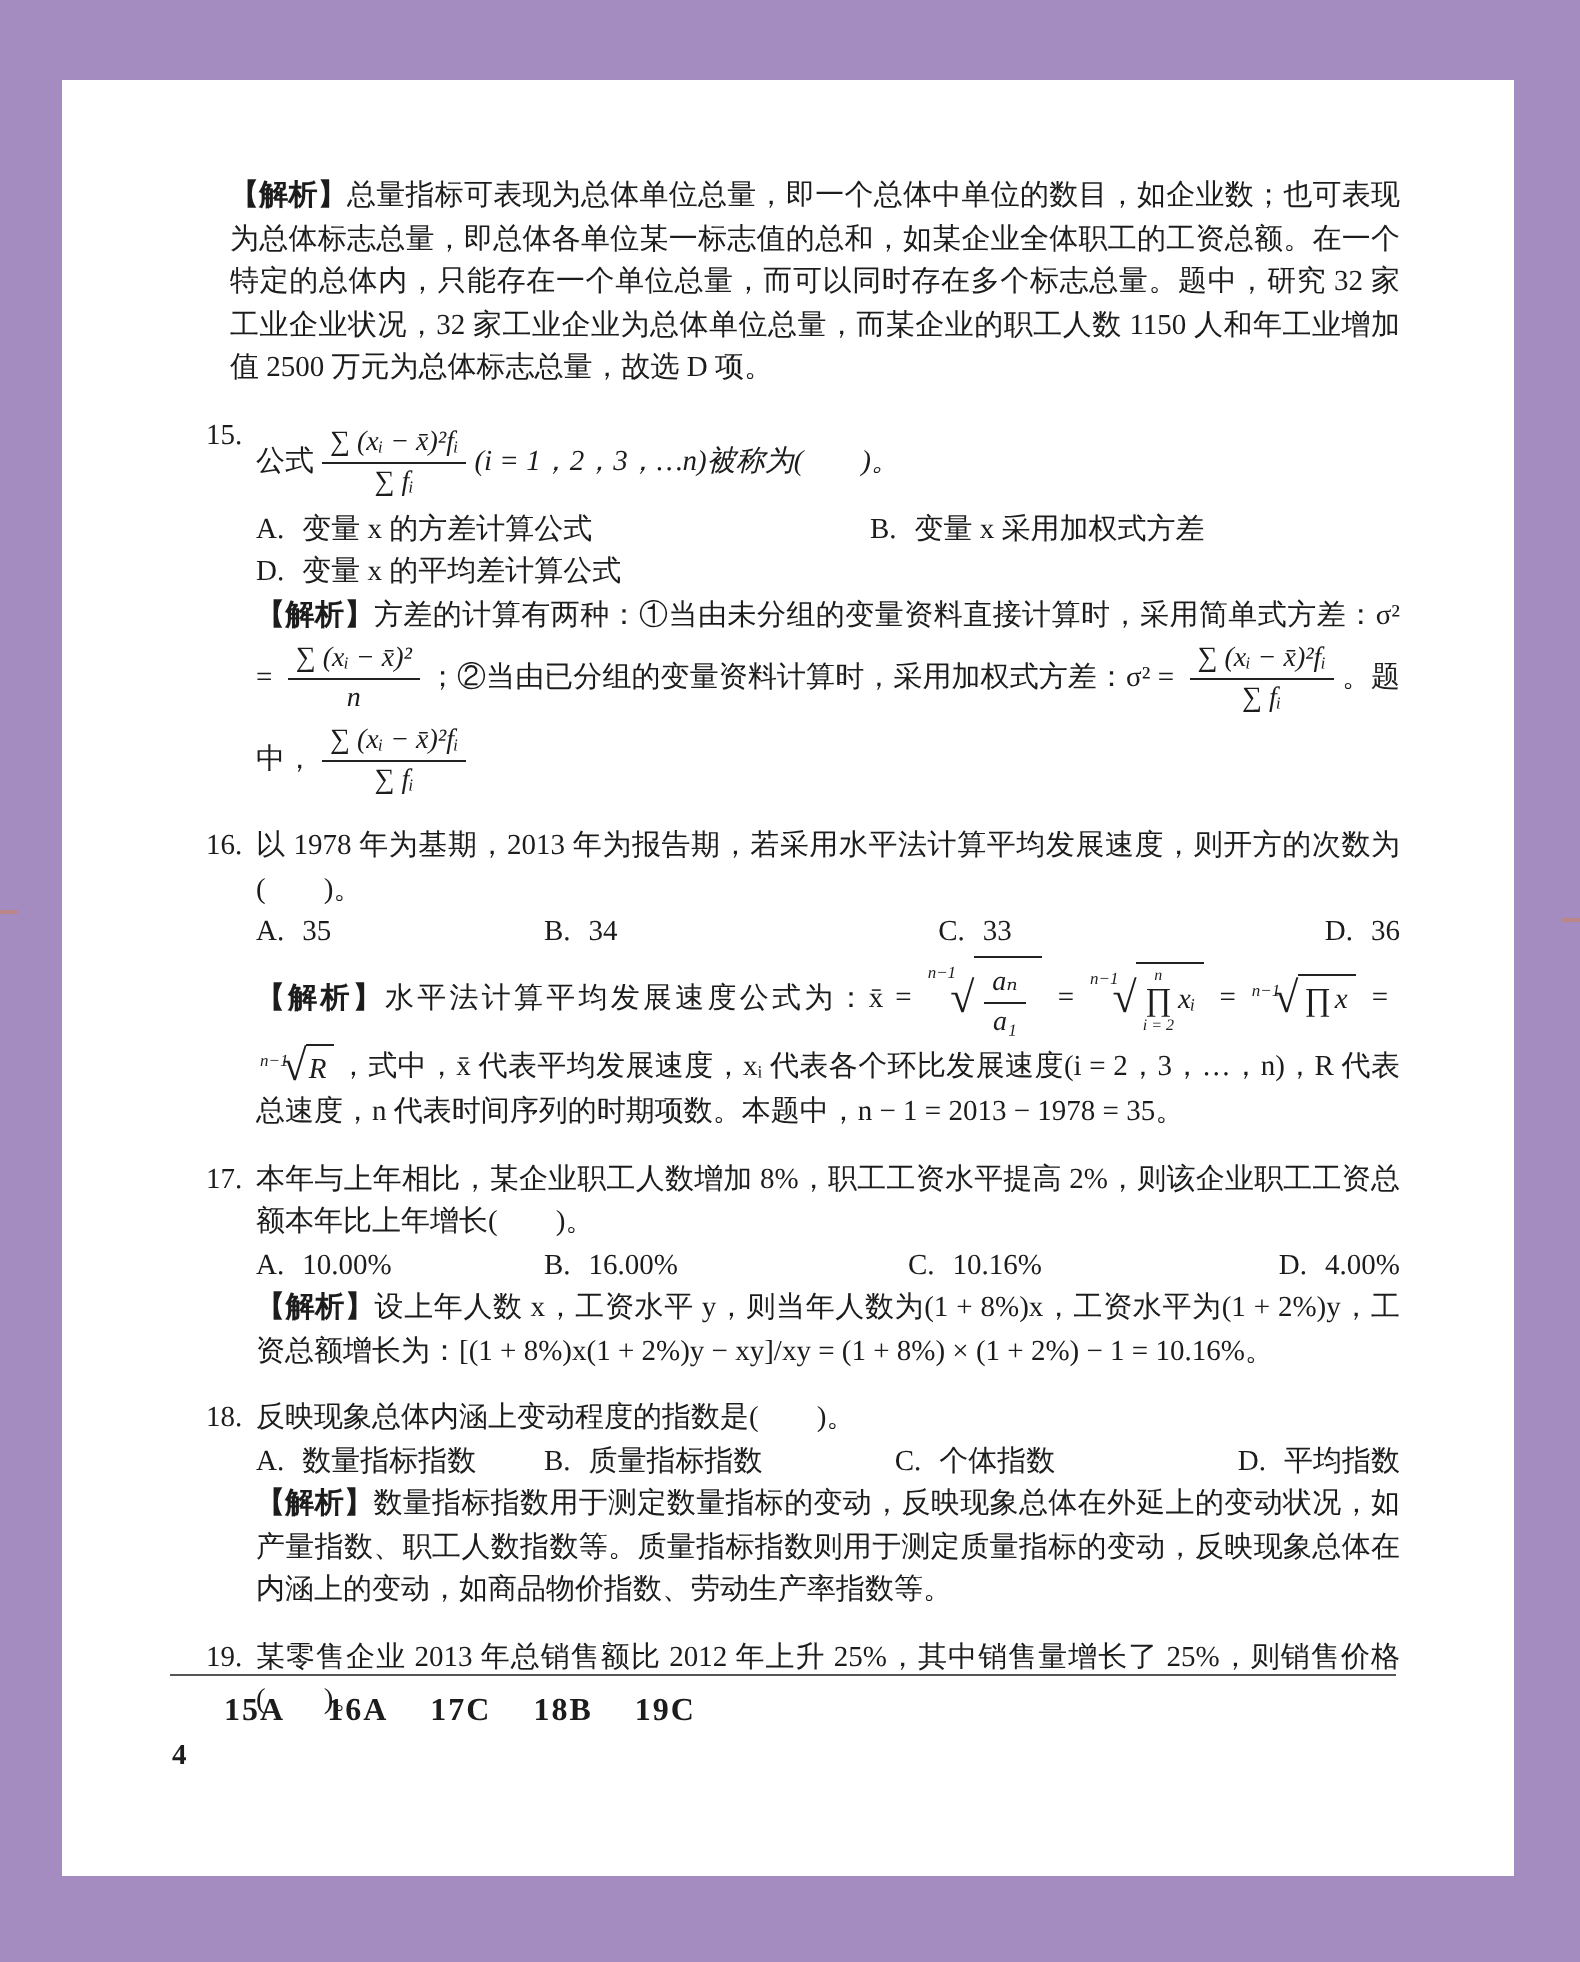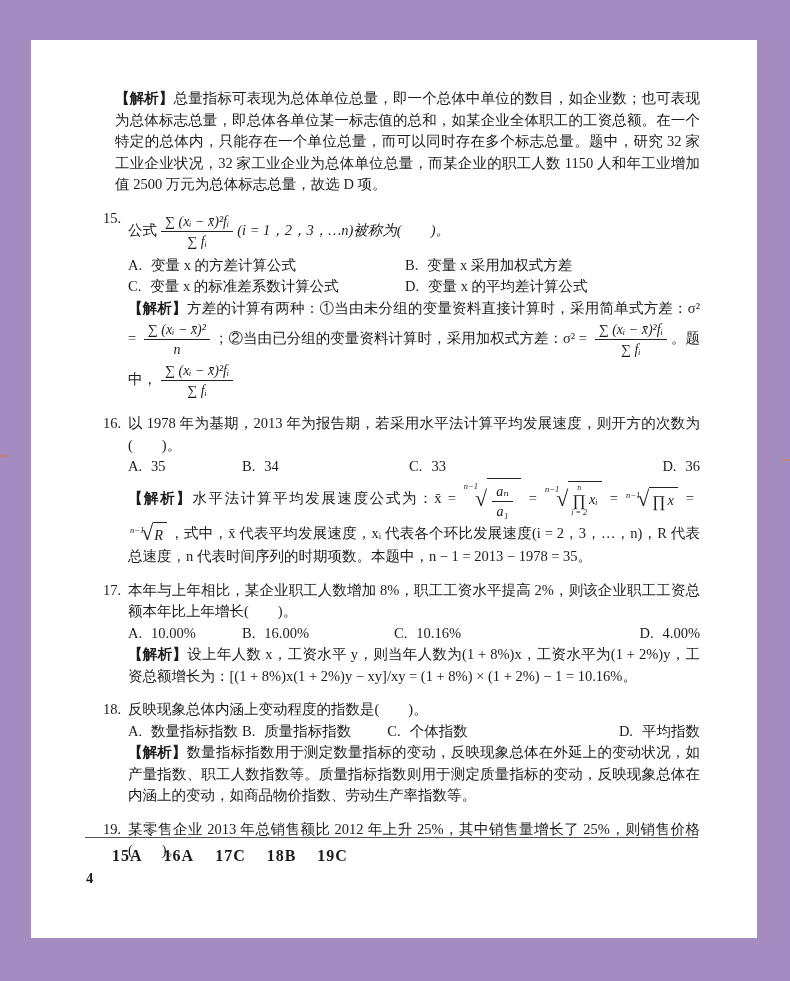--- a/index.html
+++ b/index.html
@@ -20,21 +20,21 @@
     text-align:justify;
   }
   .crop-mark{position:absolute;height:2px;width:9px;background:rgba(205,130,90,.55);}
   .crop-left{left:0;top:455px;}
   .crop-right{right:0;top:459px;}
   b,.bold{font-weight:bold;}
   .analysis-para{margin:0 0 0 12px;}
   .question{display:flex;margin-top:12px;}
   .qnum{flex:0 0 25px;}
   .qbody{flex:1;min-width:0;}
-  .opt-row{display:flex;text-align:left;}
+  .opt-row{display:flex;text-align:left;gap:30px;}
   .row2 .cell:nth-child(1){flex:0 0 277px;}
   .row2 .cell:nth-child(2){flex:1;}
   .row4 .cell:nth-child(1){flex:0 0 114px;}
   .row4 .cell:nth-child(2){flex:0 0 123px;}
   .row4 .cell:nth-child(3){flex:0 0 125px;text-align:center;}
   .row4 .cell:nth-child(4){flex:1;text-align:right;}
   .olabel{margin-right:9px;}
   
   .mi{font-style:italic;}
   .frac{
@@ -74,21 +74,20 @@
       <span class="qnum">15.</span>
       <div class="qbody">
         <div class="stem formula-line">
           <span>公式</span><span class="frac"><span class="num">∑ (xᵢ − x̄)²fᵢ</span><span class="den">∑ fᵢ</span></span><span class="mi">(i = 1，2，3，…n)被称为(　　)。</span>
         </div>
         <div class="opt-row row2">
           <span class="cell"><span class="olabel">A.</span><span>变量 x 的方差计算公式</span></span>
           <span class="cell"><span class="olabel">B.</span><span>变量 x 采用加权式方差</span></span>
         </div>
         <div class="opt-row row2">
-          <span class="cell"><span class="olabel">C.</span><span>变量 x 的标准差系数计算公式</span></span>
           <span class="cell"><span class="olabel">D.</span><span>变量 x 的平均差计算公式</span></span>
         </div>
         <div class="solution">
           <b>【解析】</b><span>方差的计算有两种：①当由未分组的变量资料直接计算时，采用简单式方差：σ² =</span>
           <span class="frac"><span class="num">∑ (xᵢ − x̄)²</span><span class="den">n</span></span><span>；②当由已分组的变量资料计算时，采用加权式方差：σ² =</span>
           <span class="frac"><span class="num">∑ (xᵢ − x̄)²fᵢ</span><span class="den">∑ fᵢ</span></span><span>。题中，</span><span class="frac"><span class="num">∑ (xᵢ − x̄)²fᵢ</span><span class="den">∑ fᵢ</span></span>
         </div>
       </div>
     </div>
 

